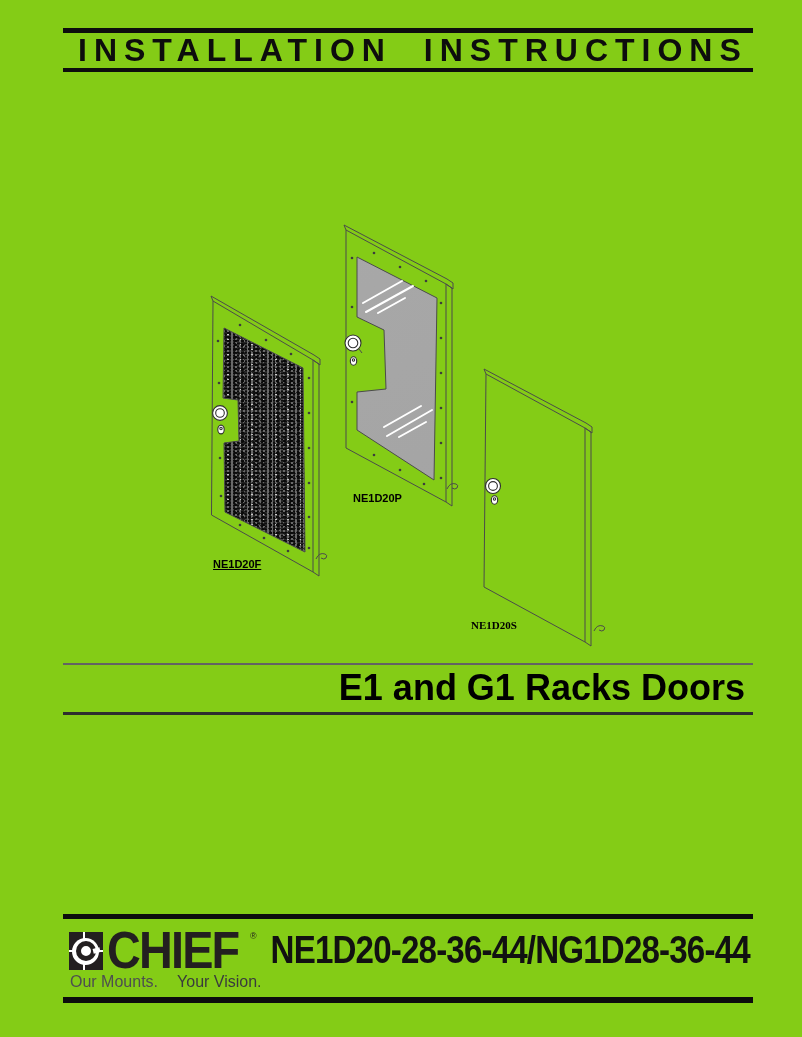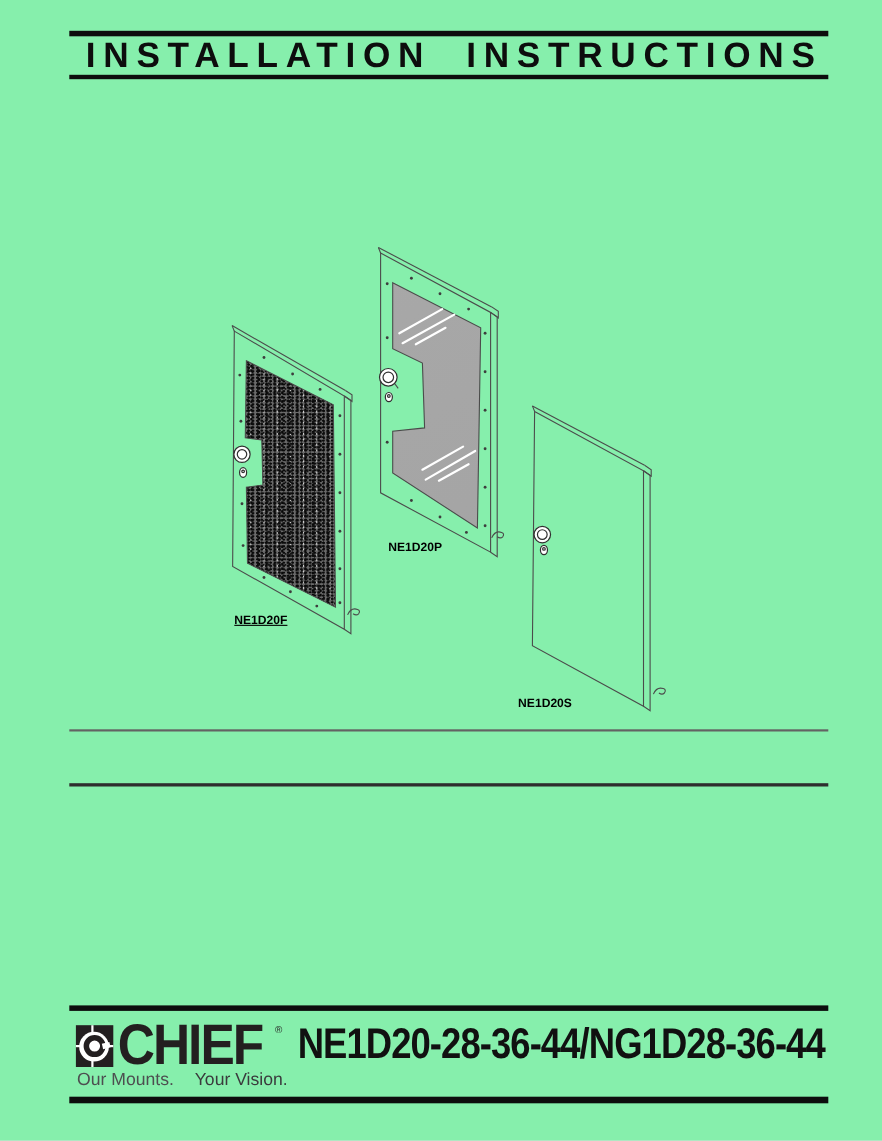--- a/index.html
+++ b/index.html
@@ -1,17 +1,17 @@
 <!DOCTYPE html>
 <html><head>
 <meta charset="utf-8">
 <style>
   html,body{margin:0;padding:0;background:#e8e8e8;}
   .page{
-    position:relative;width:802px;height:1037px;background:#86efac;
+    position:relative;width:802px;height:1037px;background:#84cc16;
     margin:0 auto;overflow:hidden;
     font-family:"Liberation Sans",sans-serif;color:#111;
   }
   
   .hdr-bar{position:absolute;left:63px;width:690px;background:#0d0d0d;}
   .hdr-bar.top{top:28px;height:4.5px;}
   .hdr-bar.bot{top:68px;height:4.3px;}
   .hdr-title{
     position:absolute;left:78px;top:34px;line-height:32px;font-size:32px;
     font-weight:bold;letter-spacing:7px;word-spacing:16px;color:#0d0d0d;
@@ -36,21 +36,21 @@
     background:linear-gradient(150deg,#acacac 0%,#a3a3a3 60%,#9d9d9d 100%);
     clip-path:polygon(357px 257px,437px 298px,434px 480px,357px 430px,357px 392px,386px 389px,384px 330px,357px 317px);
   }
   .diagram-svg{position:absolute;left:0;top:0;}
   .door-label{
     position:absolute;font-size:11px;line-height:15px;font-weight:bold;color:#000;
     white-space:nowrap;
   }
   .lbl-f{left:213px;top:557px;text-decoration:underline;}
   .lbl-p{left:353px;top:491px;}
-  .lbl-s{left:471px;top:633px;}
+  .lbl-s{left:471px;top:618px;font-family:Liberation Serif, serif;}
   
   .title-rule{position:absolute;left:63px;width:690px;}
   .title-rule.thin{top:663px;height:1.8px;background:#636363;}
   .title-rule.thick{top:712px;height:3px;background:#2e2e2e;}
   .product-title{
     position:absolute;left:63px;width:690px;top:670px;line-height:36px;
     font-size:36px;font-weight:bold;color:#000;text-align:right;
     padding-right:8px;box-sizing:border-box;white-space:nowrap;
   }
   
@@ -183,20 +183,21 @@
 
       <path class="ln" d="M594,631 q3,-7 9,-5 q3,1 1,4 q-2,2 -5,0"></path>
     </g>
   </svg>
 
   <div class="door-label lbl-f">NE1D20F</div>
   <div class="door-label lbl-p">NE1D20P</div>
   <div class="door-label lbl-s">NE1D20S</div>
 
   <div class="title-rule thin"></div>
+  <div class="product-title">E1 and G1 Racks Doors</div>
   <div class="title-rule thick"></div>
 
   <div class="ftr-bar top"></div>
 
   <div class="chief-icon">
     <div class="ci-vline"></div>
     <div class="ci-hline"></div>
     <div class="ci-circle">
       <div class="ci-ring"></div>
       <div class="ci-gap"></div>

